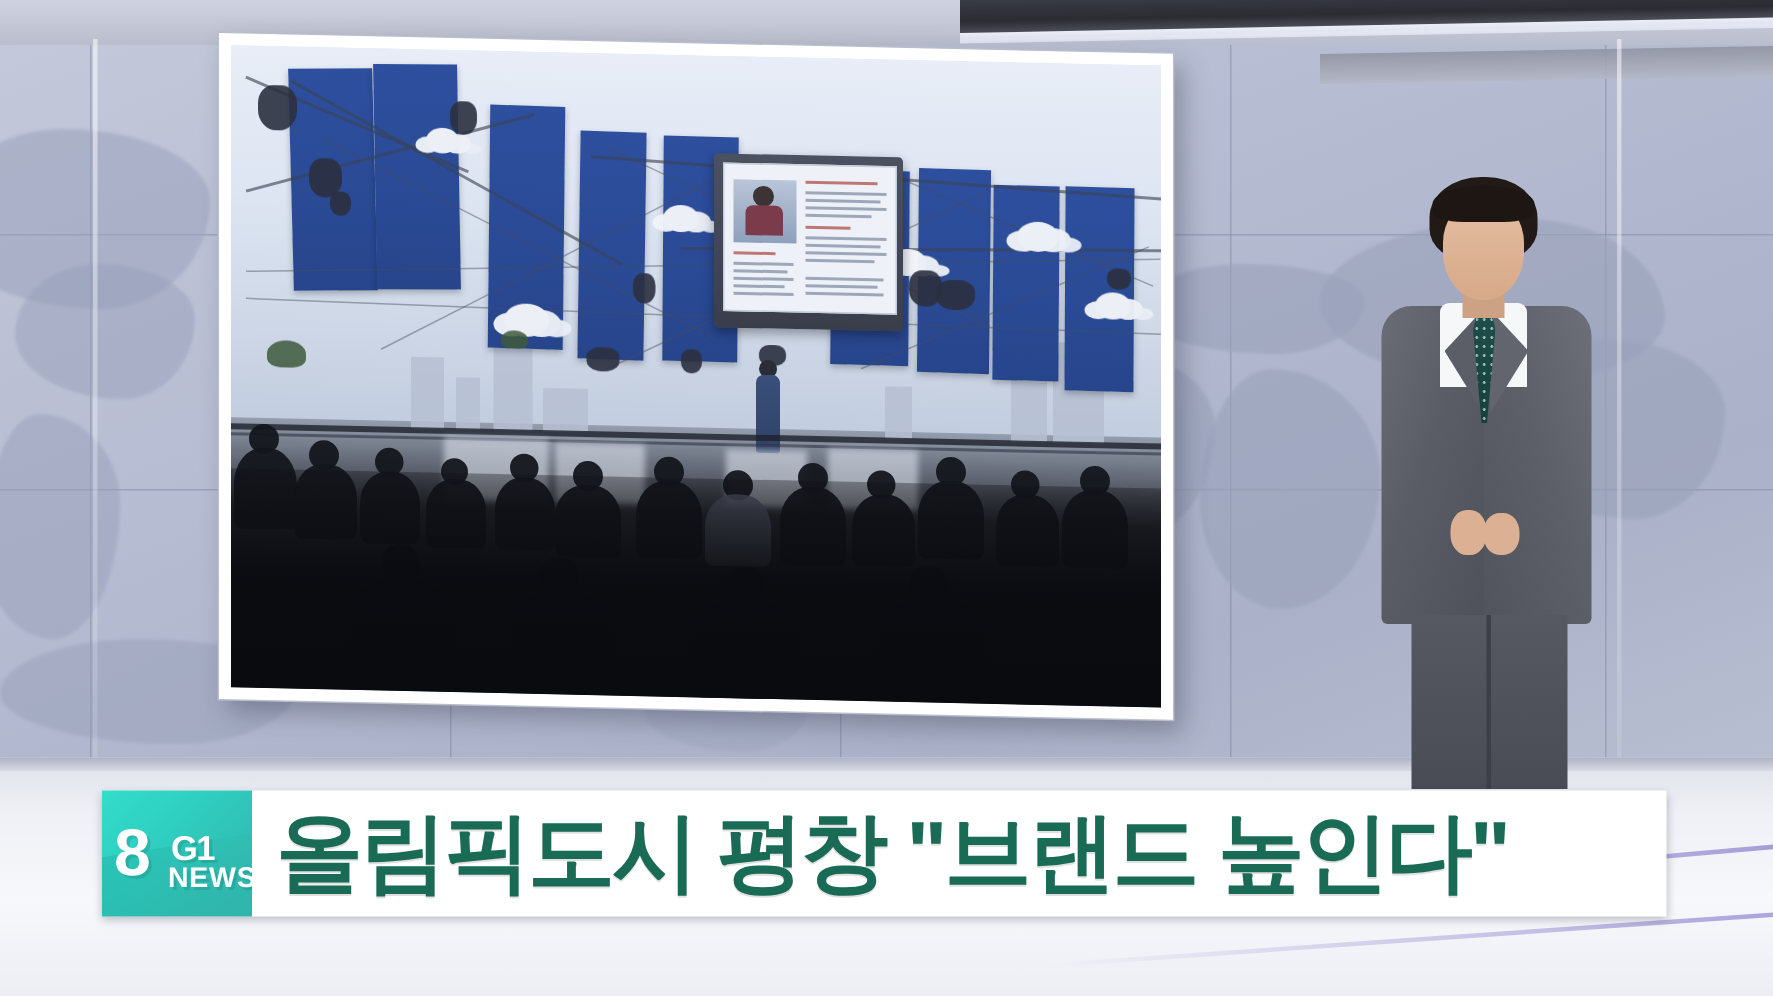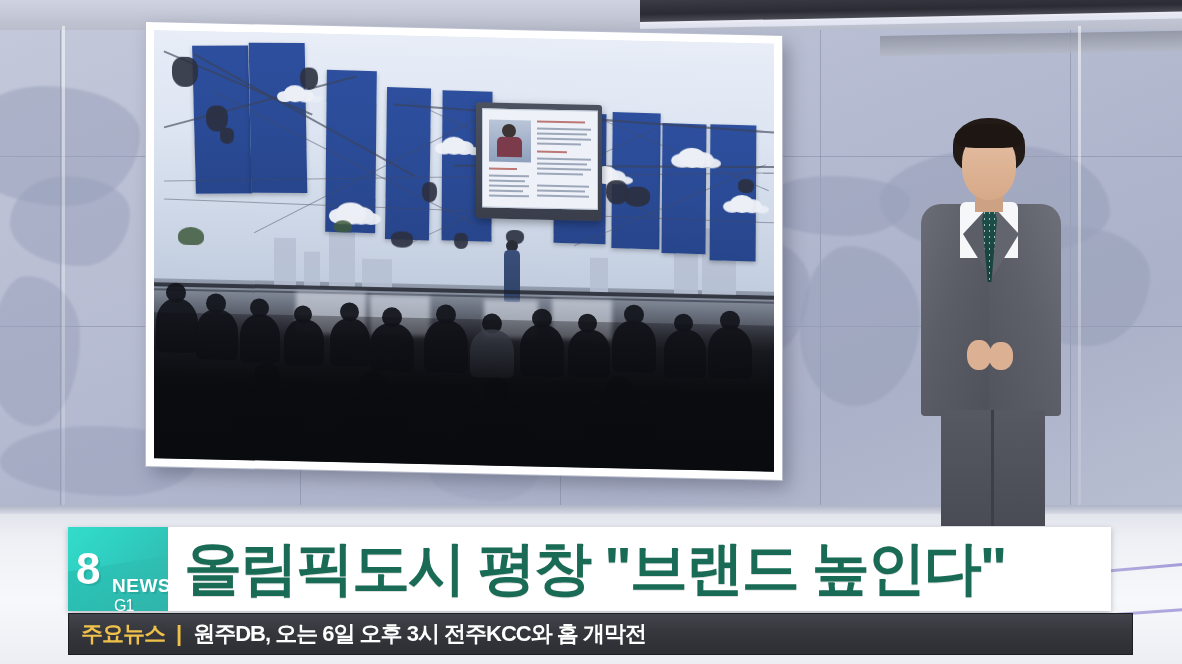--- a/index.html
+++ b/index.html
@@ -176,24 +176,23 @@
     position:absolute;left:0;top:0;width:100px;height:84px;
     background:linear-gradient(135deg,#33dccb 0%,#2fd0c2 35%,#31bdb2 75%,#2fb4ab 100%);
     overflow:hidden;
   }
   .logo-8{
     position:absolute;left:8px;top:20px;font-size:44px;line-height:44px;
     font-weight:bold;color:#ffffff;letter-spacing:-1px;
     text-shadow:2px 2px 0 rgba(25,140,130,.35);
   }
   .logo-g1{
-    position:absolute;left:46px;top:26px;font-size:16px;line-height:25px;
-    font-weight:normal;color:#ffffff;letter-spacing:-1px;
+    position:absolute;left:46px;top:26px;font-size:23px;line-height:25px;
+    font-weight:bold;color:#ffffff;letter-spacing:-1px;
     text-shadow:2px 2px 0 rgba(25,140,130,.35);
-    margin-top:40px;
   }
   .logo-news{
     position:absolute;left:44px;top:49px;font-size:19px;line-height:19px;
     font-weight:bold;color:#ffffff;letter-spacing:.5px;
     text-shadow:2px 2px 0 rgba(25,140,130,.35);
   }
   .logo-shadow{
     position:absolute;left:-6px;top:34px;width:150px;height:70px;
     background:linear-gradient(115deg,rgba(20,130,122,.22),rgba(20,130,122,0) 70%);
     transform:rotate(-9deg);pointer-events:none;
@@ -423,19 +422,14 @@
   <div class="headline-bar">
     <div class="logo-box">
       <div class="logo-shadow"></div>
       <div class="logo-8">8</div>
       <div class="logo-g1">G1</div>
       <div class="logo-news">NEWS</div>
     </div>
     <div class="headline-text">올림픽도시 평창 "브랜드 높인다"</div>
   </div>
 
-  <div class="ticker">
-    <span class="ticker-label">주요뉴스</span>
-    <span class="ticker-sep">|</span>
-    <span class="ticker-text">원주DB, 오는 6일 오후 3시 전주KCC와 홈 개막전</span>
-  </div>
 
 </div>
 
 </body></html>

